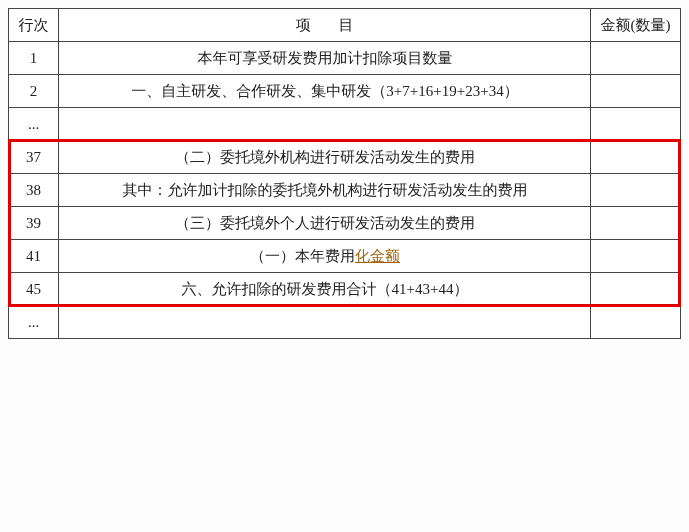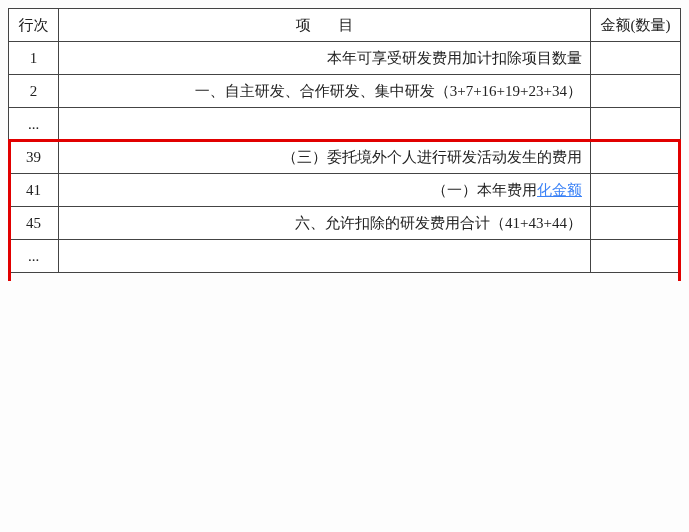--- a/index.html
+++ b/index.html
@@ -27,26 +27,26 @@
     background: #fff;
   }
   th {
     font-weight: normal;
     text-align: center;
   }
   col.col-row { width: 50px; }
   col.col-item { }
   col.col-amt { width: 90px; }
   td.rownum { text-align: center; }
-  td.item { text-align: right; padding-left: 9px; }
+  td.item { text-align: center; padding-left: 9px; }
   td.amt { }
   .letterspace { letter-spacing: 12px; padding-left:12px; display:inline-block;}
   .ind1 { padding-left: 42px; }
   .ind2 { padding-left: 70px; }
-  a.ul { color: #3b82f6; text-decoration: underline; }
+  a.ul { color: #a16207; text-decoration: underline; }
   
   .highlight-box {
     position: absolute;
     border: 3px solid #e10000;
     pointer-events: none;
     box-sizing: border-box;
   }
 </style>
 </head>
 <body>
@@ -75,20 +75,30 @@
         <td class="rownum">2</td>
         <td class="item">一、自主研发、合作研发、集中研发（3+7+16+19+23+34）</td>
         <td class="amt"></td>
       </tr>
       <tr>
         <td class="rownum">...</td>
         <td class="item"></td>
         <td class="amt"></td>
       </tr>
       <tr>
+        <td class="rownum">37</td>
+        <td class="item ind1">（二）委托境外机构进行研发活动发生的费用</td>
+        <td class="amt"></td>
+      </tr>
+      <tr>
+        <td class="rownum">38</td>
+        <td class="item ind2">其中：允许加计扣除的委托境外机构进行研发活动发生的费用</td>
+        <td class="amt"></td>
+      </tr>
+      <tr>
         <td class="rownum">39</td>
         <td class="item ind1">（三）委托境外个人进行研发活动发生的费用</td>
         <td class="amt"></td>
       </tr>
       <tr>
         <td class="rownum">41</td>
         <td class="item ind1"><span>（一）本年费用</span><a href="#" class="ul">化金额</a></td>
         <td class="amt"></td>
       </tr>
       <tr>

